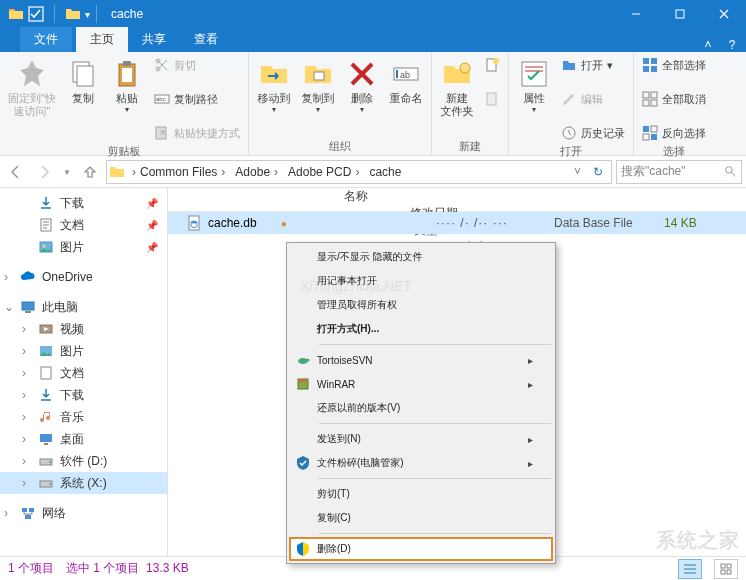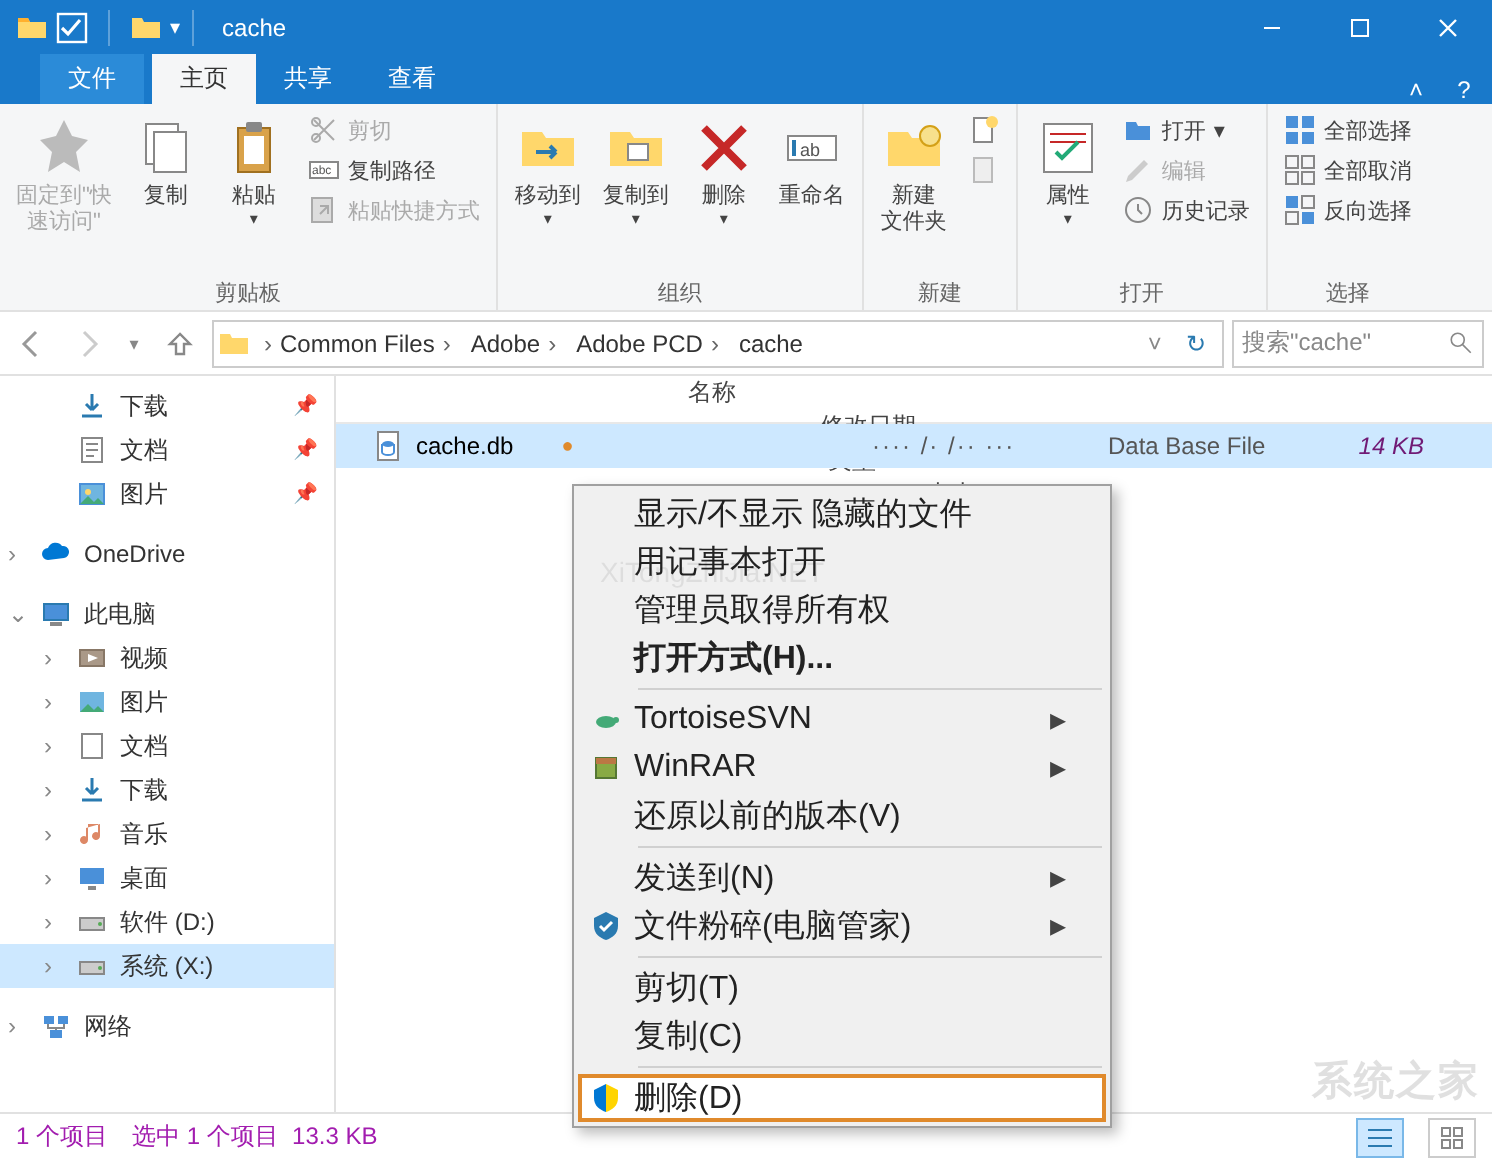--- a/index.html
+++ b/index.html
@@ -24,21 +24,21 @@
   .tabs .chev { width: 20px; text-align: center; color: #fff; }
   
   
   .ribbon { height: 104px; background: #f5f6f7; border-bottom: 1px solid #e1e1e1; display: flex; }
   .ribbon-group { border-right: 1px solid #e1e1e1; display: flex; flex-direction: column; padding: 2px 4px 0 4px; }
   .ribbon-group .content { flex: 1; display: flex; align-items: flex-start; gap: 2px; }
   .ribbon-group .label { height: 16px; text-align: center; font-size: 11px; color: #666; }
   .big-btn { display: flex; flex-direction: column; align-items: center; justify-content: flex-start; padding: 4px 4px 0 4px; min-width: 42px; height: 80px; font-size: 11px; color: #444; text-align: center; line-height: 1.2; }
   .big-btn.disabled { color: #aaa; }
   .big-icon { width: 32px; height: 32px; margin-bottom: 2px; }
-  .small-row { display: flex; flex-direction: column; gap: 2px; padding: 2px 2px; }
+  .small-row { display: flex; flex-direction: column; gap: 16px; padding: 2px 2px; }
   .small-btn { display: flex; align-items: center; gap: 4px; font-size: 11px; color: #444; padding: 1px 2px; white-space: nowrap; }
   .small-btn.disabled { color: #aaa; }
   .sm-icon { width: 16px; height: 16px; flex-shrink: 0; }
   
   
   .addrbar { height: 32px; border-bottom: 1px solid #e1e1e1; display: flex; align-items: center; padding: 3px 4px; gap: 4px; background: #fff; }
   .navbtn { width: 24px; height: 24px; display: flex; align-items: center; justify-content: center; color: #777; }
   .addrbox { flex: 1; border: 1px solid #ccc; height: 24px; display: flex; align-items: center; padding: 0 2px; }
   .addrbox .seg { display: flex; align-items: center; font-size: 12px; color: #333; padding: 0 3px; }
   .addrbox .seg .ch { color: #666; padding: 0 4px; }
@@ -60,32 +60,32 @@
   .col.name { width: 250px; }
   .col.date { width: 118px; }
   .col.type { width: 110px; }
   .col.size { width: 60px; text-align: right; }
   .file-row { display: flex; height: 22px; align-items: center; font-size: 12px; padding-left: 12px; }
   .file-row.selected { background: #cde8ff; }
   .file-row .cell { padding: 0 6px; overflow: hidden; white-space: nowrap; text-overflow: ellipsis; }
   .file-row .cell.name { width: 250px; display: flex; align-items: center; gap: 6px; }
   .file-row .cell.date { width: 118px; color: #555; letter-spacing:1px;}
   .file-row .cell.type { width: 110px; color: #555; }
-  .file-row .cell.size { width: 60px; text-align: right; color: #701a75; font-style: italic; }
+  .file-row .cell.size { width: 60px; text-align: left; color: #4d7c0f; }
   .file-icon { width: 16px; height: 16px; }
   
   
   .statusbar { height: 24px; border-top: 1px solid #e1e1e1; display: flex; align-items: center; padding: 0 8px; font-size: 12px; color: #a21caf; gap: 12px; background: #fff; }
   .statusbar .spacer { flex: 1; }
   .view-toggle { width: 24px; height: 20px; border: 1px solid #ccc; display: flex; align-items: center; justify-content: center; }
   .view-toggle.active { background: #cde8ff; border-color: #7ab8e8; }
   
   
   .context-menu { position: absolute; left: 286px; top: 242px; width: 270px; background: #f0f0f0; border: 1px solid #a0a0a0; box-shadow: 3px 3px 6px rgba(0,0,0,0.25); padding: 2px; z-index: 1000; }
-  .menu-item { display: flex; align-items: center; height: 24px; font-size: 16px; color: #222; padding-right: 20px; }
+  .menu-item { display: flex; align-items: center; height: 24px; font-size: 10px; color: #222; padding-right: 20px; }
   .menu-item .icon-slot { width: 28px; display: flex; justify-content: center; }
   .menu-item.bold { font-weight: bold; }
   .menu-item .arrow { margin-left: auto; color: #444; }
   .menu-item.highlighted { outline: 2px solid #e08a2c; outline-offset: -2px; background: #fff; }
   .menu-sep { height: 1px; background: #d0d0d0; margin: 3px 2px 3px 30px; }
   .menu-icon { width: 16px; height: 16px; }
   
   
   .watermark { position: absolute; right: 6px; bottom: 26px; color: rgba(0,0,0,0.12); font-size: 20px; font-weight: bold; letter-spacing: 1px; pointer-events: none; }
   .watermark-center { position: absolute; left: 300px; top: 278px; color: rgba(0,0,0,0.08); font-size: 14px; z-index: 2000; pointer-events: none; }

